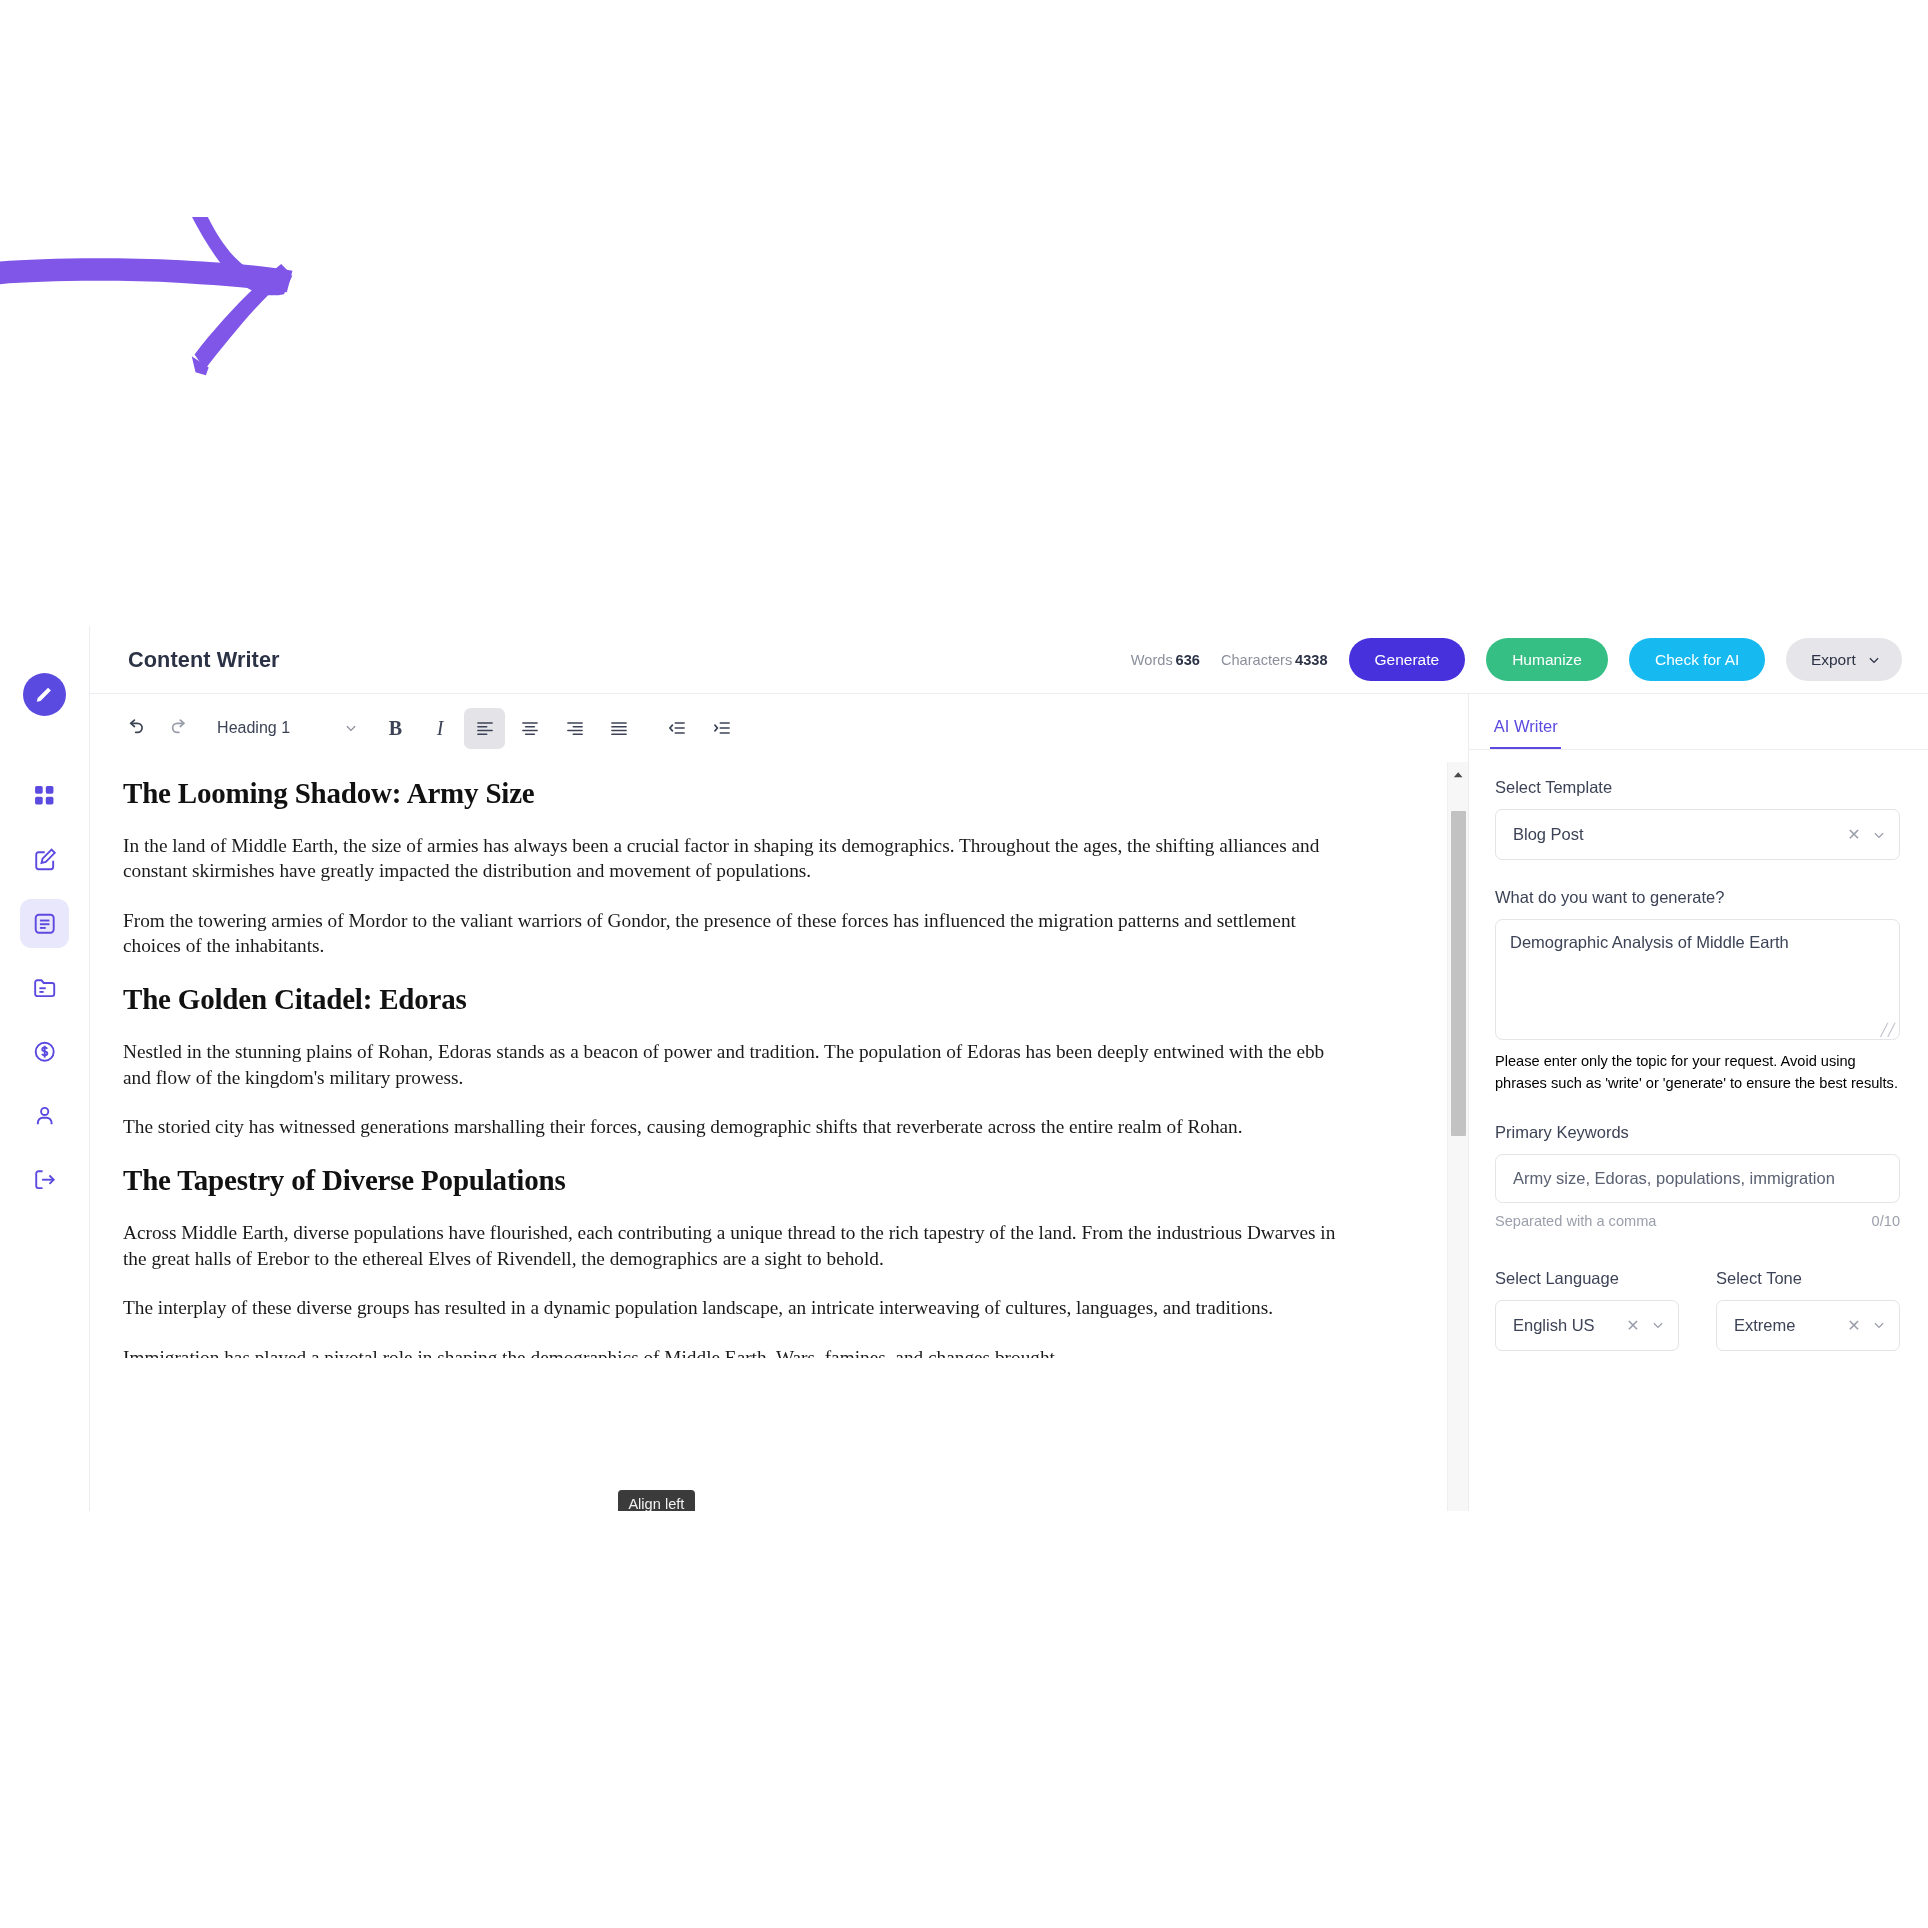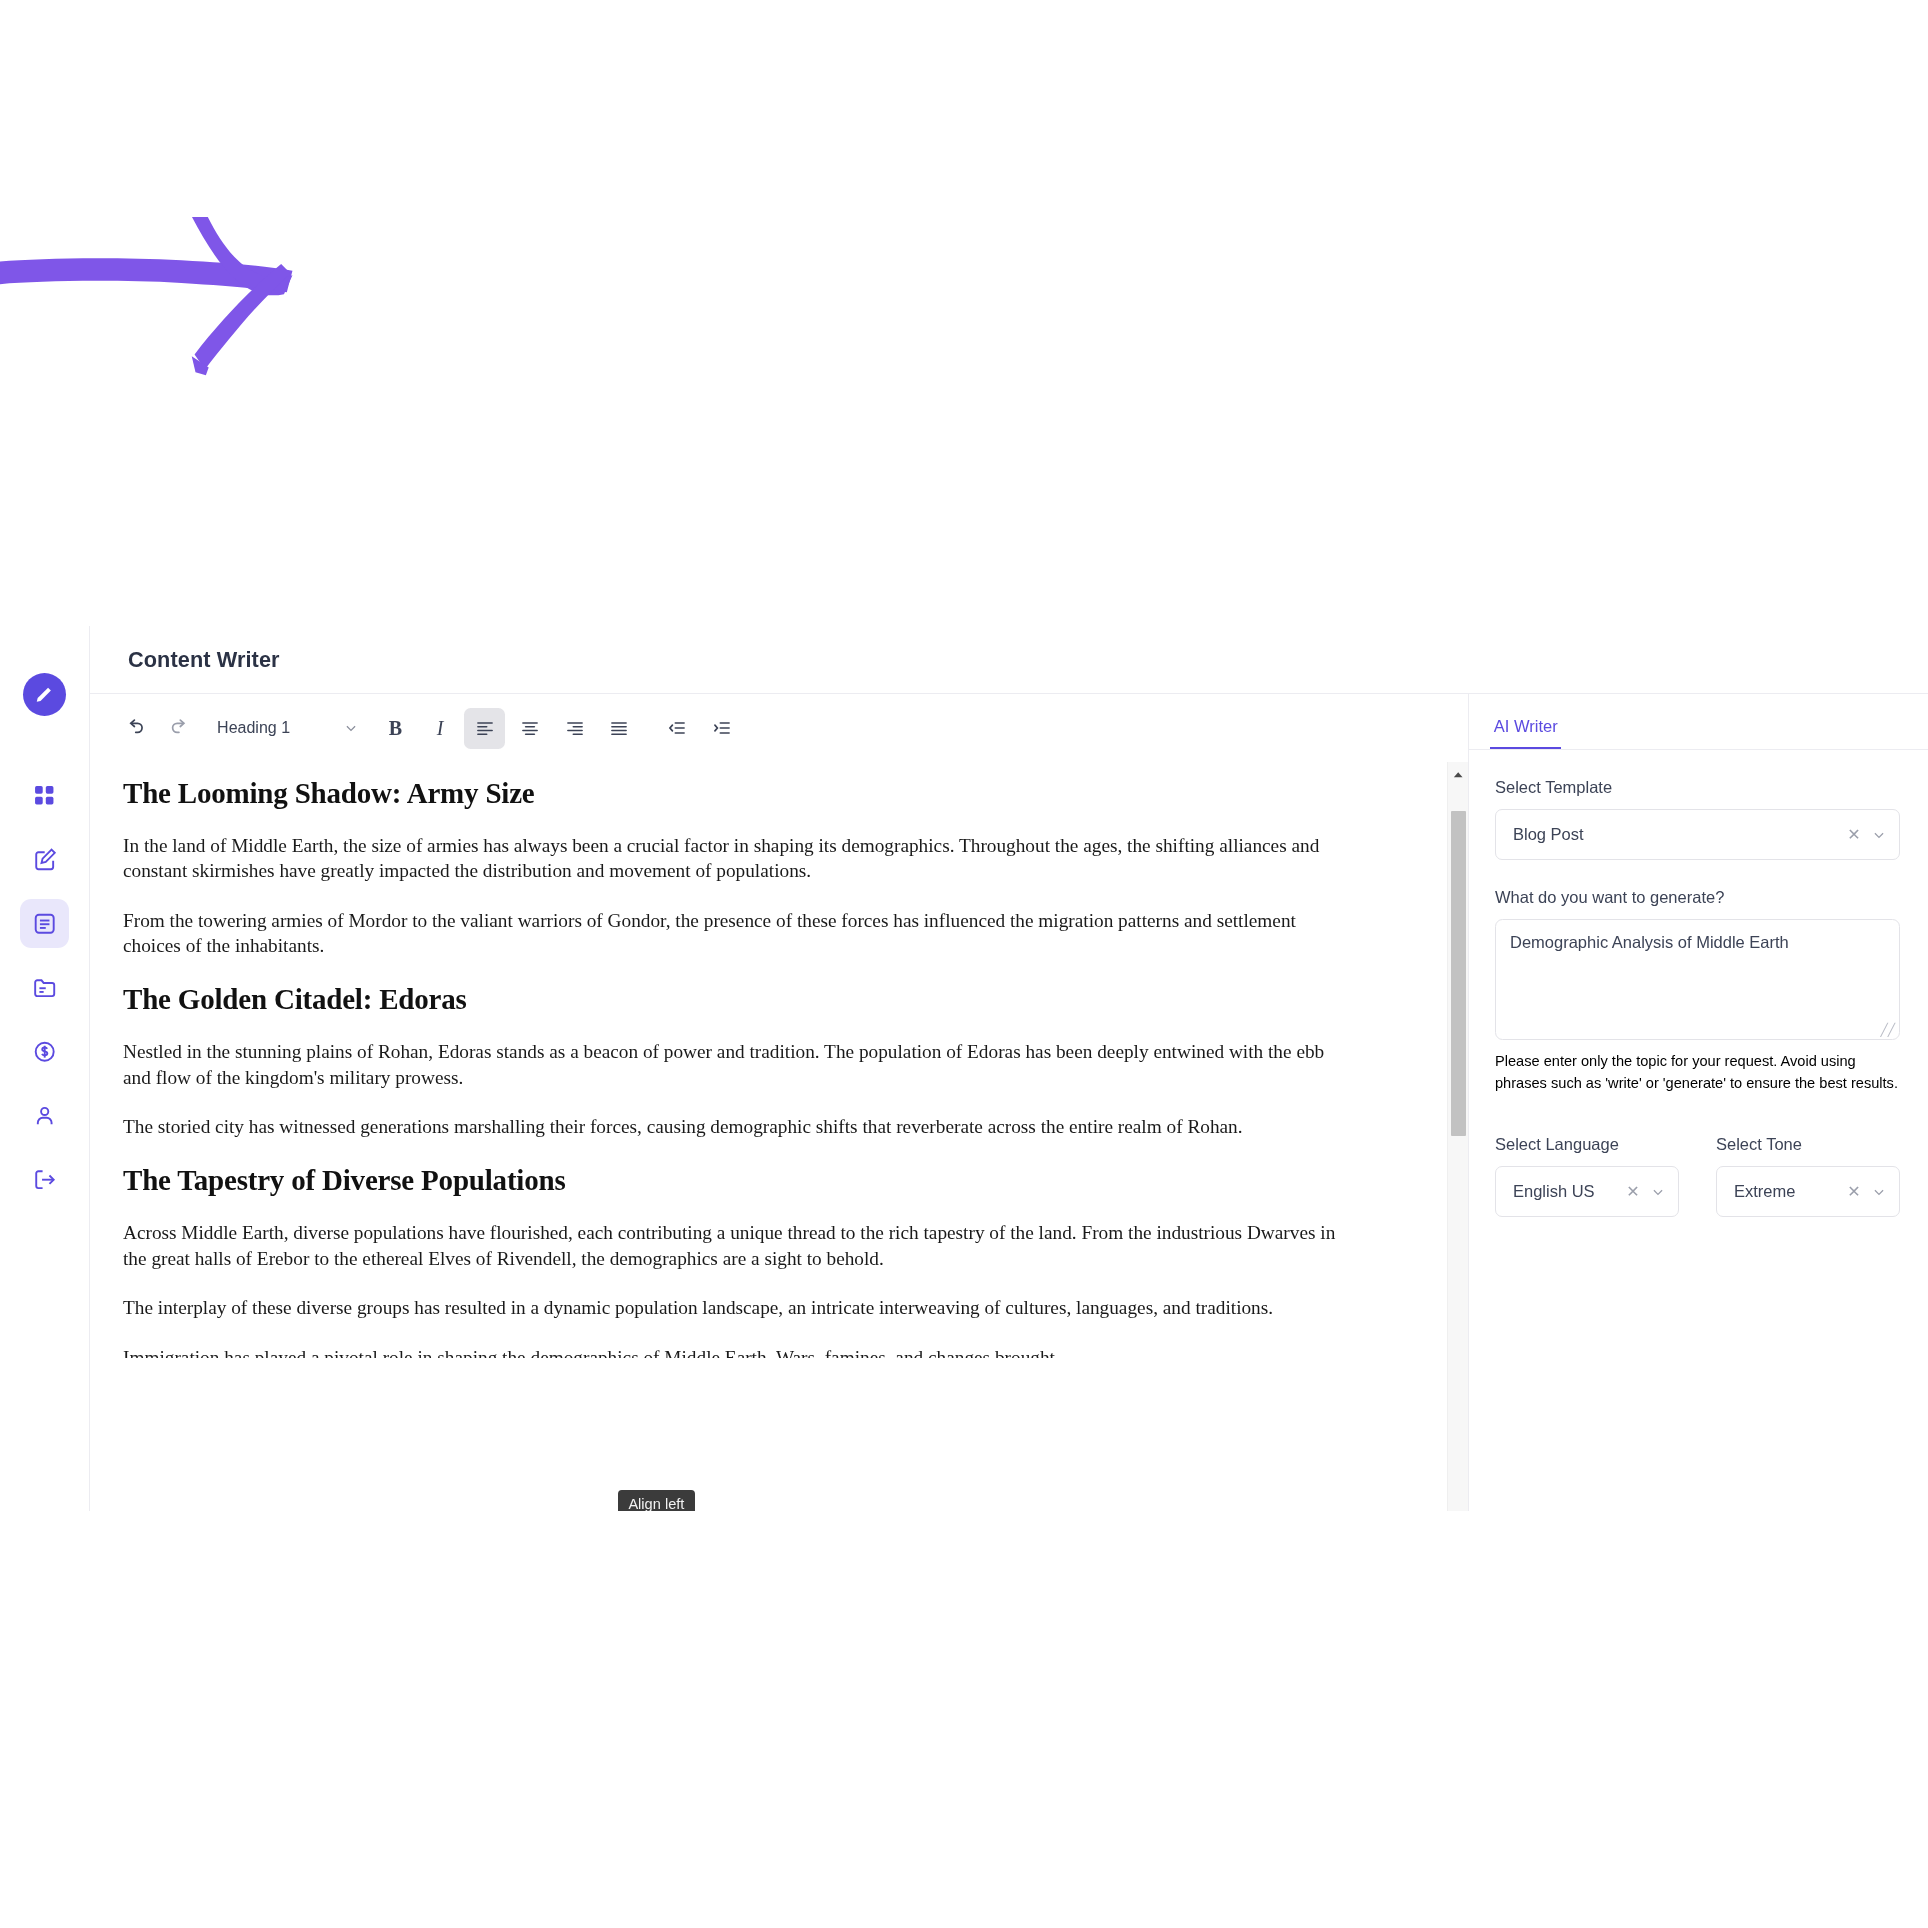--- a/index.html
+++ b/index.html
@@ -349,20 +349,37 @@
           <polyline points="16.5,8 20.5,12 16.5,16"></polyline>
         </svg>
       </div>
     </div>
   </nav>
 
   <div id="main-col">
 
     <header id="app-header">
       <div id="page-title">Content Writer</div>
+      <div id="header-right">
+        <div class="counter">
+          <span>Words</span><b>636</b>
+        </div>
+        <div class="counter">
+          <span>Characters</span><b>4338</b>
+        </div>
+        <button class="pill generate">Generate</button>
+        <button class="pill humanize">Humanize</button>
+        <button class="pill checkai">Check for AI</button>
+        <button class="pill export">
+          <span>Export</span>
+          <svg width="14" height="14" viewBox="0 0 24 24" fill="none" stroke="#2b3245" stroke-width="2.2">
+              <polyline points="5,9 12,16 19,9"></polyline>
+            </svg>
+        </button>
+      </div>
     </header>
 
     <div id="body-split">
 
       <section id="editor-pane">
 
         <div id="toolbar">
           <button class="tb-btn">
             <svg width="21.7" height="21.7" viewBox="0 0 24 24" fill="none" stroke="#3c4356" stroke-width="1.9" stroke-linecap="round">
               <path d="M9 7H15a5 5 0 0 1 0 10h-2"></path>
@@ -488,20 +505,30 @@
 
           <div class="blk">
             <div class="field-label">What do you want to generate?</div>
             <div class="textarea-box">
               <span>Demographic Analysis of Middle Earth</span>
               <span class="resize">╱╱</span>
             </div>
             <div class="helper">Please enter only the topic for your request. Avoid using phrases such as 'write' or 'generate' to ensure the best results.</div>
           </div>
 
+          <div class="blk">
+            <div class="field-label">Primary Keywords</div>
+            <div class="input-box">
+              <span>Army size, Edoras, populations, immigration</span>
+            </div>
+            <div class="helper-row">
+              <span>Separated with a comma</span>
+              <span>0/10</span>
+            </div>
+          </div>
 
           <div class="two-col">
             <div>
               <div class="field-label">Select Language</div>
               <div class="select-box">
                 <span class="sb-val">English US</span>
                 <span class="sb-x">✕</span>
                 <svg class="sb-caret" width="14" height="14" viewBox="0 0 24 24" fill="none" stroke="#9b9fab" stroke-width="2.2">
                     <polyline points="5,9 12,16 19,9"></polyline>
                   </svg>

